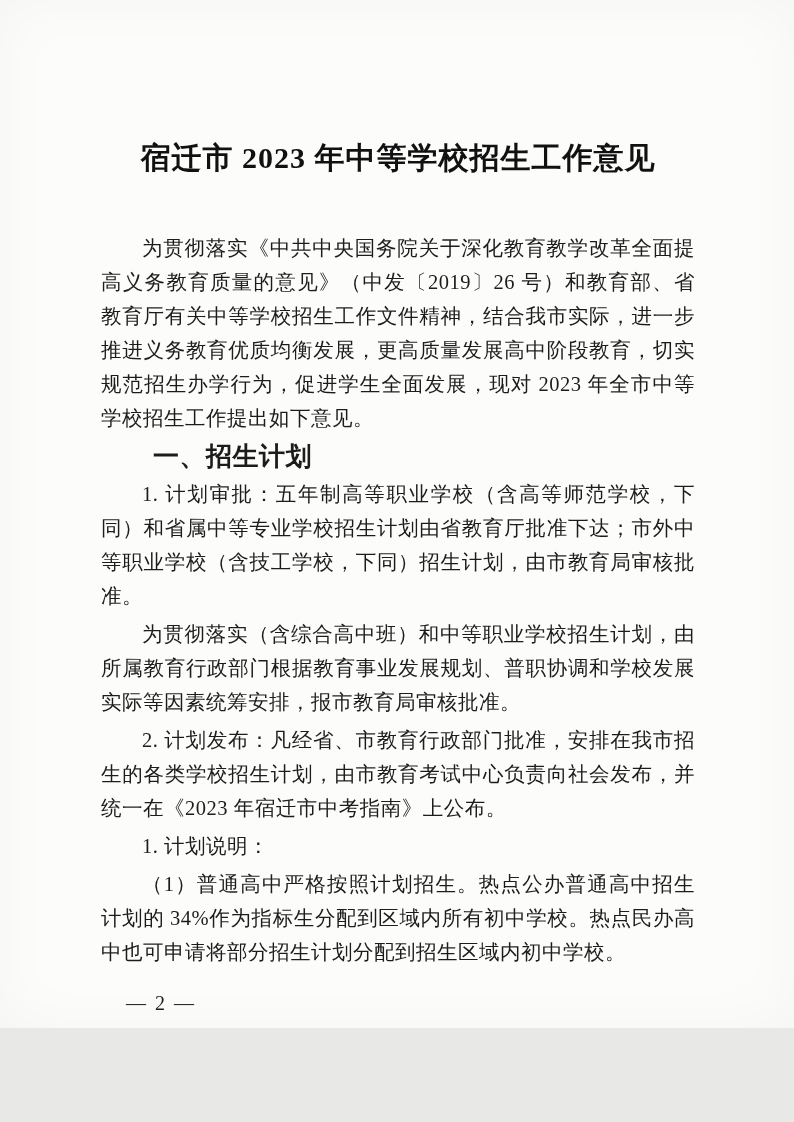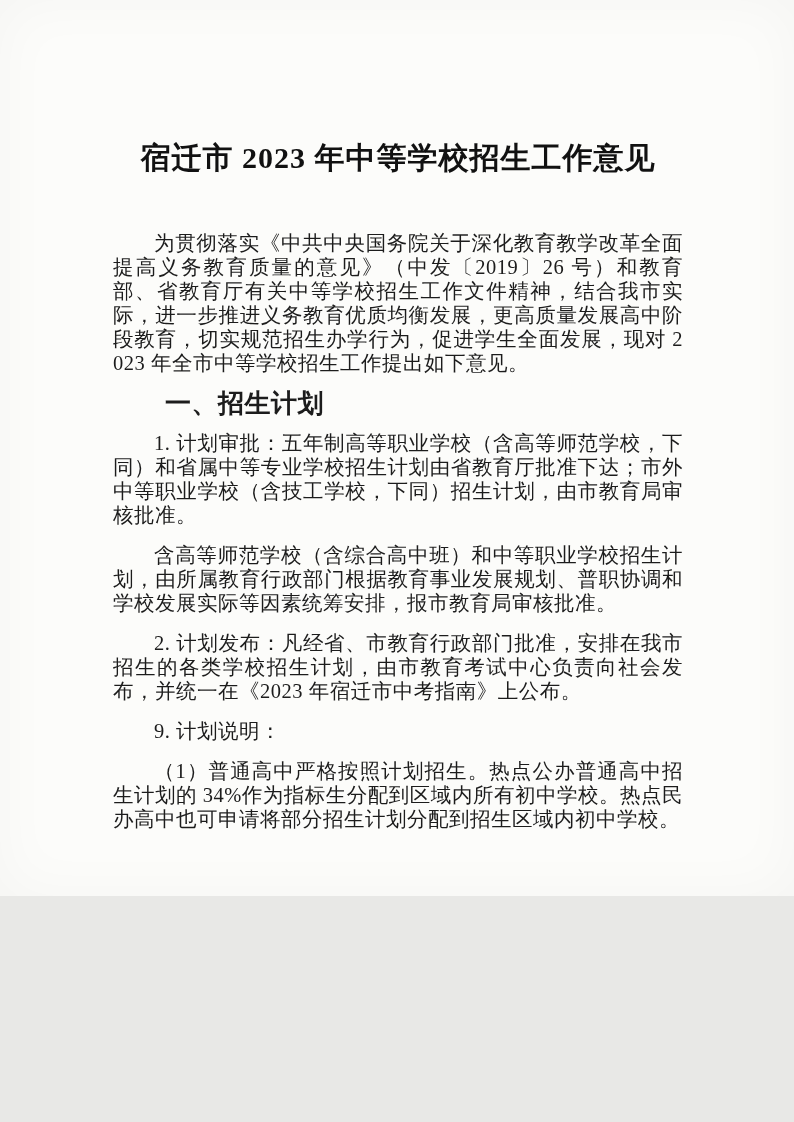--- a/index.html
+++ b/index.html
@@ -3,21 +3,21 @@
 <meta charset="utf-8">
 <style>
   html, body {
     margin: 0;
     padding: 0;
     background: #e8e8e6;
   }
   .sheet {
     position: relative;
     width: 794px;
-    height: 896px;
+    height: 1028px;
     margin: 0 auto;
     background: #fcfcfa;
     box-shadow: inset 0 0 60px rgba(0,0,0,0.03);
     overflow: hidden;
     font-family: "Liberation Serif", "DejaVu Serif", serif;
     color: #1c1c1c;
   }
   .content {
     position: absolute;
     left: 97px;
@@ -26,23 +26,23 @@
   }
   .doc-title {
     margin: 0 0 52px 0;
     font-size: 30px;
     font-weight: bold;
     text-align: center;
     letter-spacing: 1px;
     color: #111;
   }
   .para {
-    margin: 16px;
+    margin: 4px;
     font-size: 20.5px;
-    line-height: 24px;
+    line-height: 34px;
     text-align: justify;
     text-justify: inter-character;
     text-indent: 2em;
     letter-spacing: 0.5px;
     word-break: break-all;
   }
   .para.heading {
     font-weight: bold;
     font-family: "Liberation Sans", "DejaVu Sans", sans-serif;
     font-size: 26px;
@@ -62,23 +62,23 @@
 <div class="sheet">
   <div class="content">
     <h1 class="doc-title">宿迁市 2023 年中等学校招生工作意见</h1>
 
     <p class="para body">为贯彻落实《中共中央国务院关于深化教育教学改革全面提高义务教育质量的意见》（中发〔2019〕26 号）和教育部、省教育厅有关中等学校招生工作文件精神，结合我市实际，进一步推进义务教育优质均衡发展，更高质量发展高中阶段教育，切实规范招生办学行为，促进学生全面发展，现对 2023 年全市中等学校招生工作提出如下意见。</p>
 
     <p class="para heading">一、招生计划</p>
 
     <p class="para body">1. 计划审批：五年制高等职业学校（含高等师范学校，下同）和省属中等专业学校招生计划由省教育厅批准下达；市外中等职业学校（含技工学校，下同）招生计划，由市教育局审核批准。</p>
 
-    <p class="para body">含高等师范学校（含综合高中班）和中等职业学校招生计划，由所属教育行政部门根据教育事业发展规划、普职协调和学校发展实际等因素统筹安排，报市教育局审核批准。</p>
+    <p class="para body">为贯彻落实（含综合高中班）和中等职业学校招生计划，由所属教育行政部门根据教育事业发展规划、普职协调和学校发展实际等因素统筹安排，报市教育局审核批准。</p>
 
     <p class="para body">2. 计划发布：凡经省、市教育行政部门批准，安排在我市招生的各类学校招生计划，由市教育考试中心负责向社会发布，并统一在《2023 年宿迁市中考指南》上公布。</p>
 
-    <p class="para body">9. 计划说明：</p>
+    <p class="para body">1. 计划说明：</p>
 
     <p class="para body">（1）普通高中严格按照计划招生。热点公办普通高中招生计划的 34%作为指标生分配到区域内所有初中学校。热点民办高中也可申请将部分招生计划分配到招生区域内初中学校。</p>
   </div>
 
   <div class="page-number">— 2 —</div>
 </div>
 
 </body></html>

